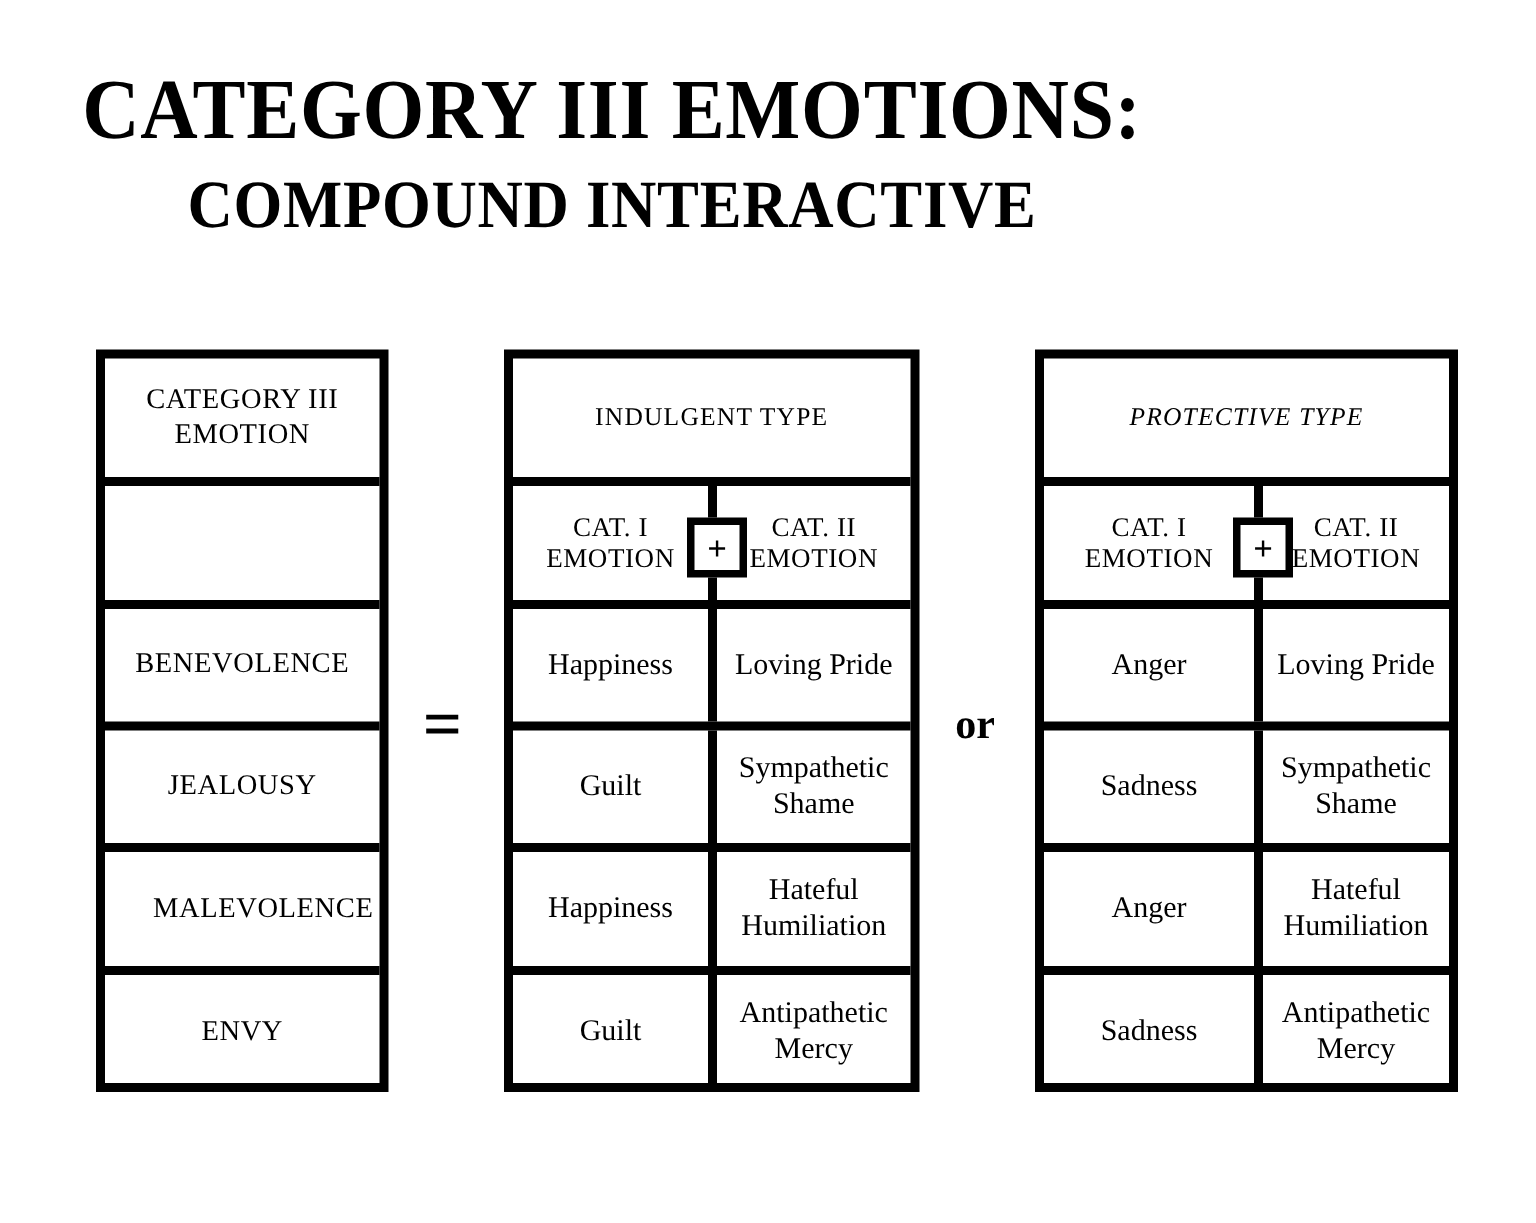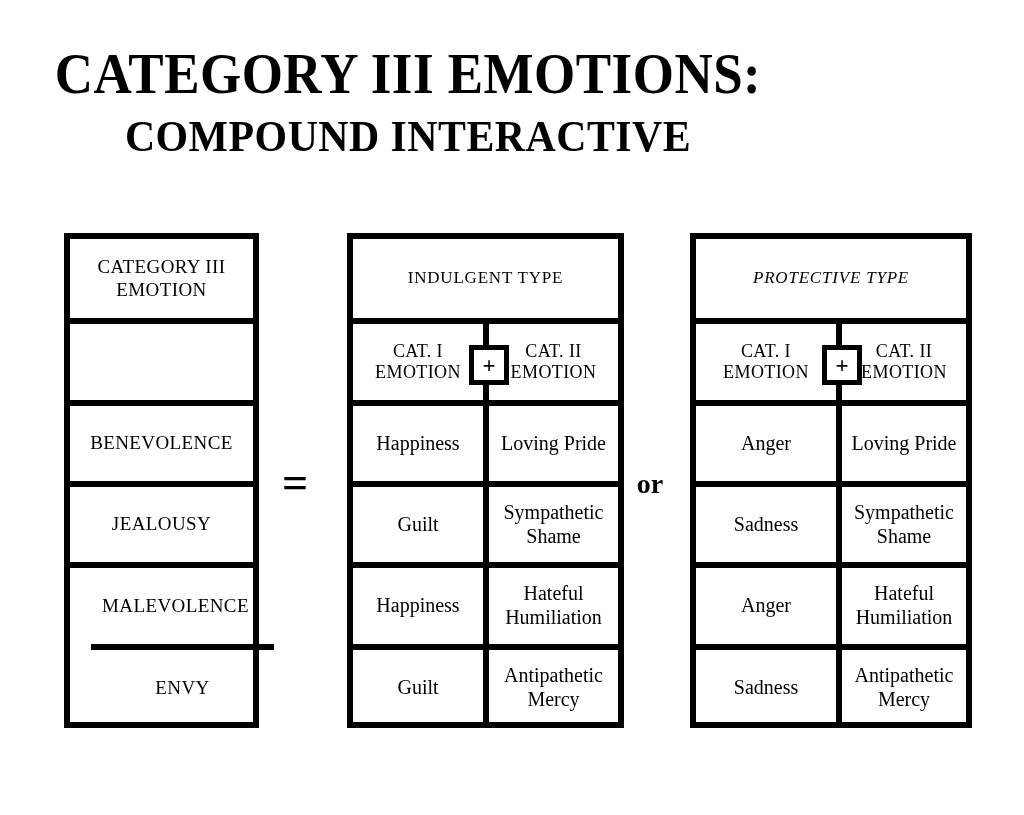--- a/index.html
+++ b/index.html
@@ -160,30 +160,30 @@
       </div>
 
       <div class="row sep" style="height:81px;justify-content:center;">
         <div class="cell" style="width:100%;">JEALOUSY</div>
       </div>
 
       <div class="row sep" style="height:82px;">
         <div class="cell" style="width:100%;margin-left:28px;">MALEVOLENCE</div>
       </div>
 
-      <div class="row sep" style="height:82px;margin-left:21px;">
+      <div class="row sep" style="height:82px;">
         <div class="cell" style="width:100%;">ENVY</div>
       </div>
 
     </div>
   </div>
 
   <div class="connector" id="equals-sign" style="left:272px; top:460px; width:46px;">=</div>
 
-  <div class="tbl subtable" id="table-indulgent" style="left:347px; top:233px; width:277px; height:495px;">
+  <div class="tbl subtable" id="table-indulgent" style="left:336px; top:233px; width:277px; height:495px;">
     <div class="tbl-inner">
 
       <div class="row" style="height:79px;">
         <div class="cell hdr" style="width:100%;">INDULGENT TYPE</div>
       </div>
 
       <div class="row sep" style="height:82px;">
         <div class="cell catlbl divider" style="width:136px;">
           <div>
             <div>CAT. I</div>

